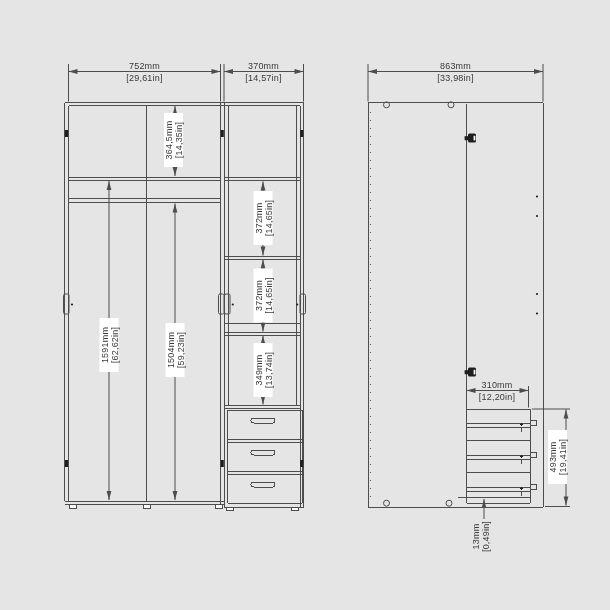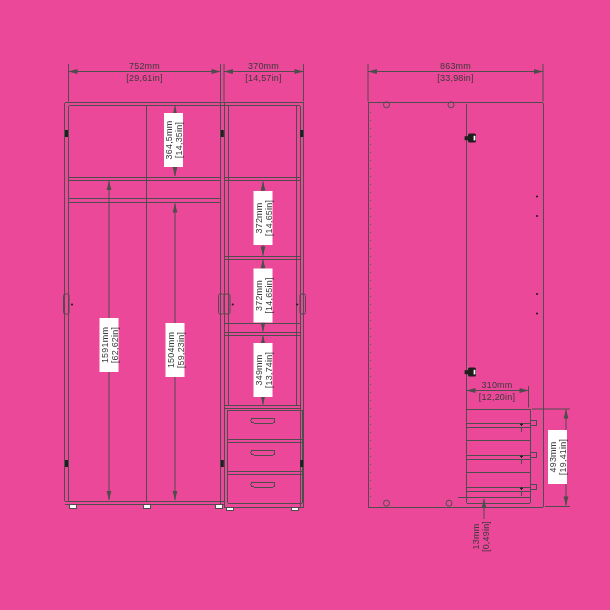--- a/index.html
+++ b/index.html
@@ -1,16 +1,16 @@
 <!DOCTYPE html>
 <html><head>
 <meta charset="utf-8">
 <style>
   html,body{margin:0;padding:0;background:#ffffff;}
-  .canvas{width:610px;height:610px;background:#ec4899;position:relative;overflow:hidden;}
+  .canvas{width:610px;height:610px;background:#e5e5e5;position:relative;overflow:hidden;}
   svg{display:block;}
   .ln{stroke:#4d4d4d;stroke-width:1;fill:none;}
   .geom{shape-rendering:crispEdges;}
   .dim{stroke:#4d4d4d;stroke-width:1;fill:none;}
   .dt{font-family:"Liberation Sans","DejaVu Sans",sans-serif;font-size:9px;fill:#3a3a3a;text-anchor:middle;letter-spacing:.2px;}
   .bg{fill:#ffffff;stroke:none;}
   .blk{fill:#1f1f1f;stroke:none;}
   .dotln{stroke:#5a5a5a;stroke-width:1;stroke-dasharray:1 7;}
   .foot{fill:#ffffff;stroke:#4d4d4d;stroke-width:1;}
 </style>

